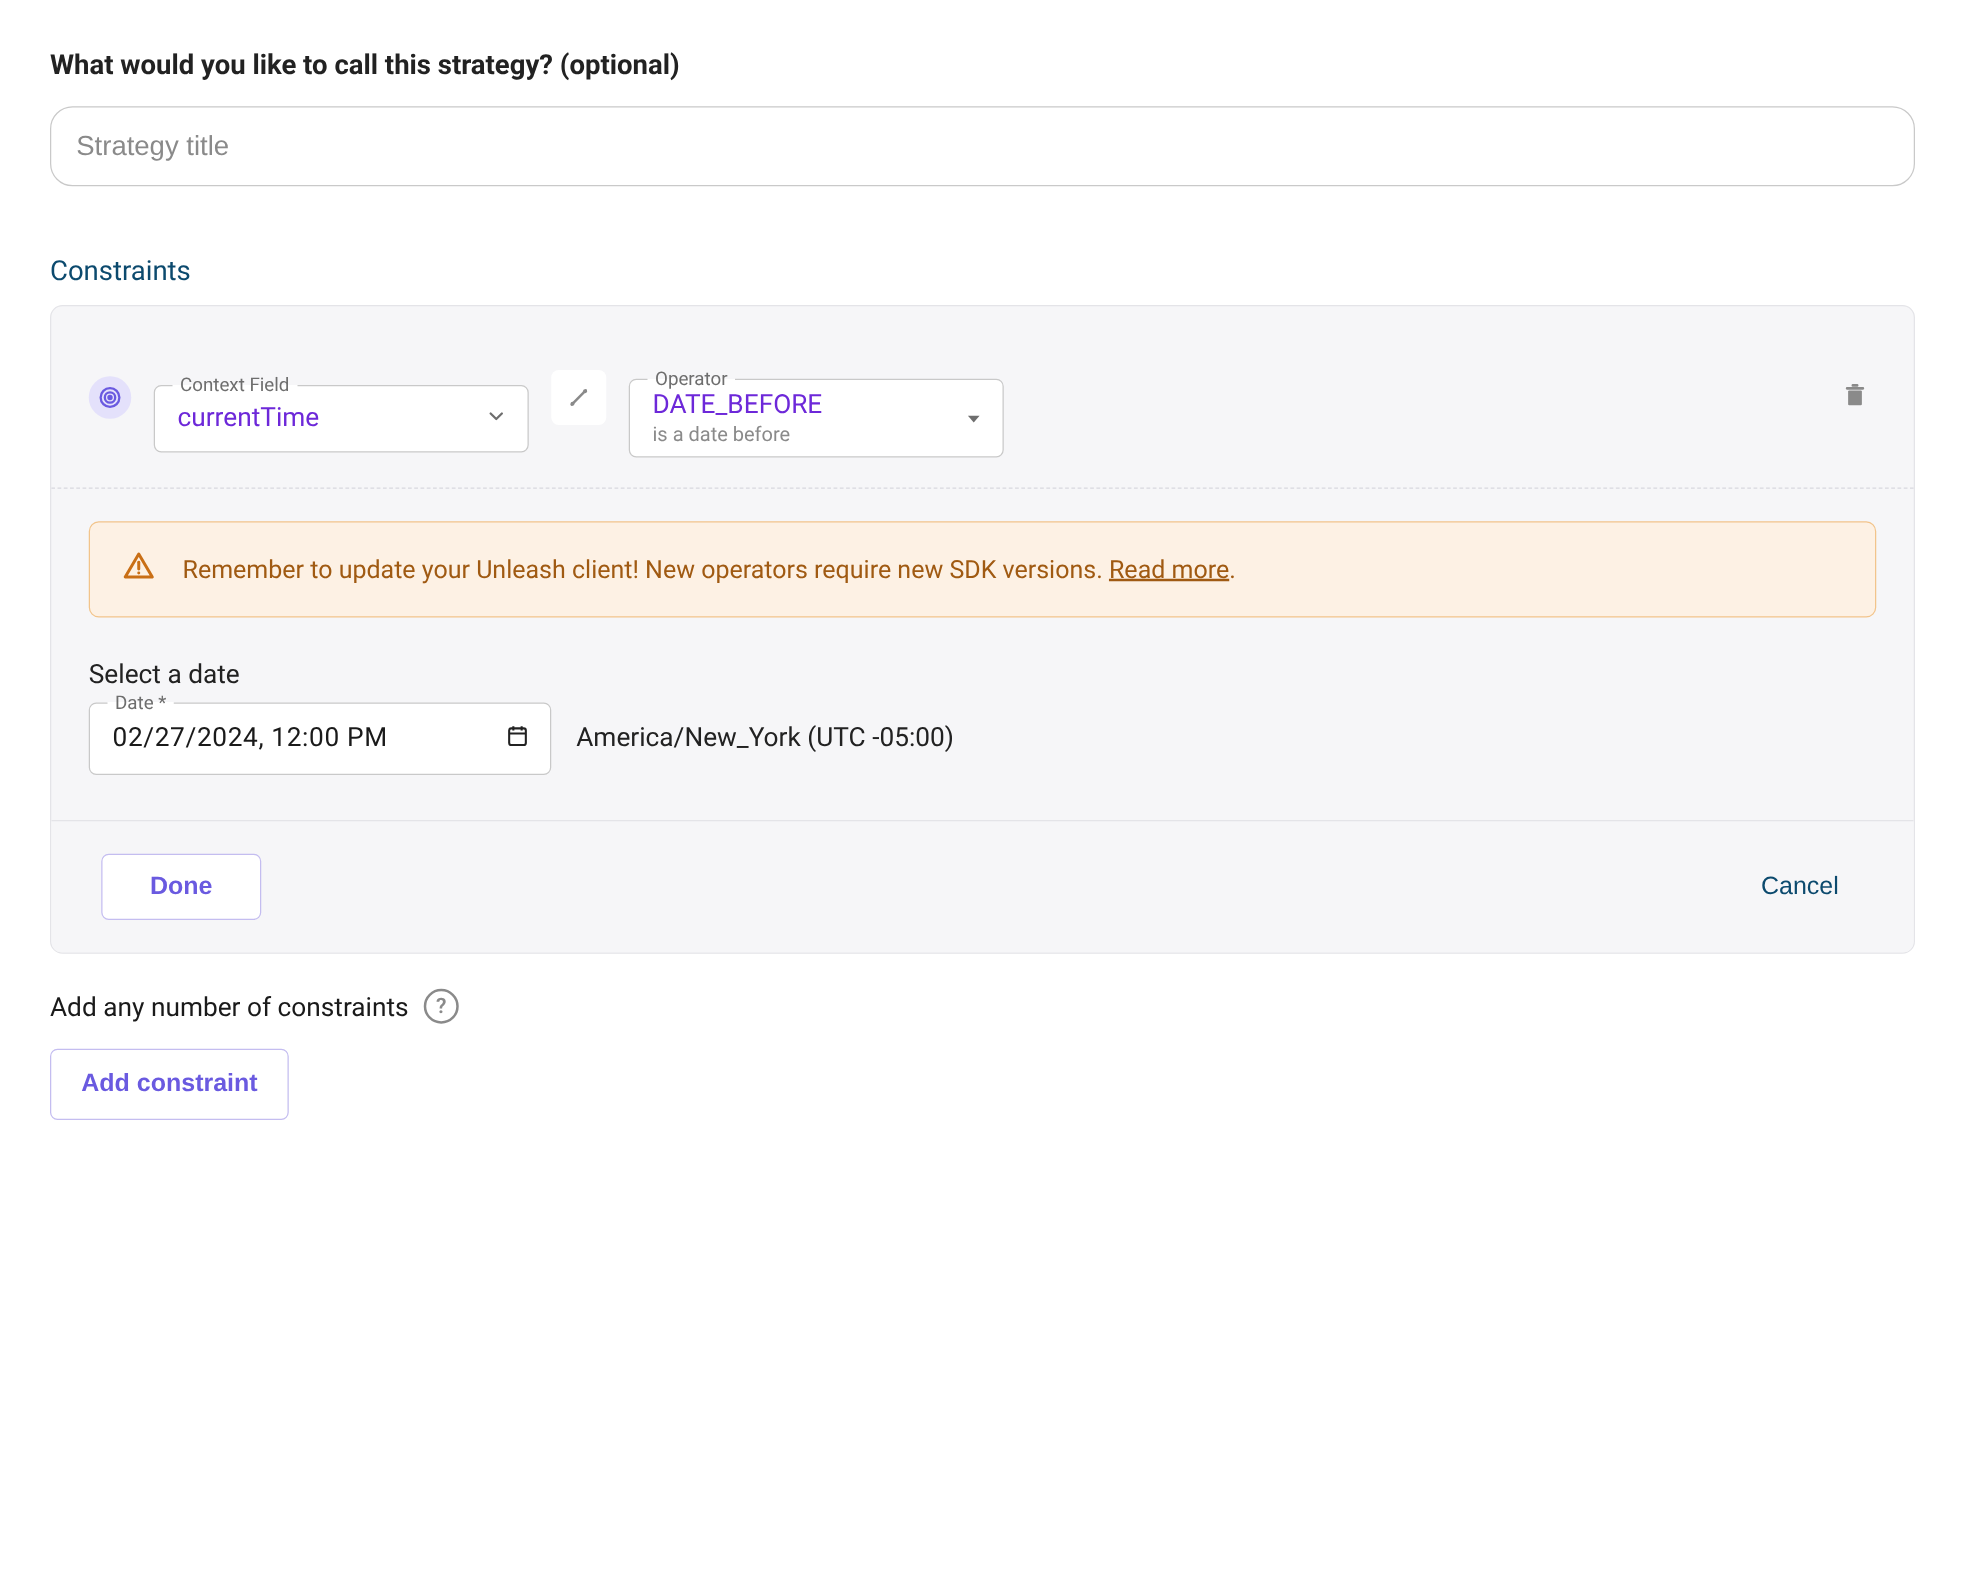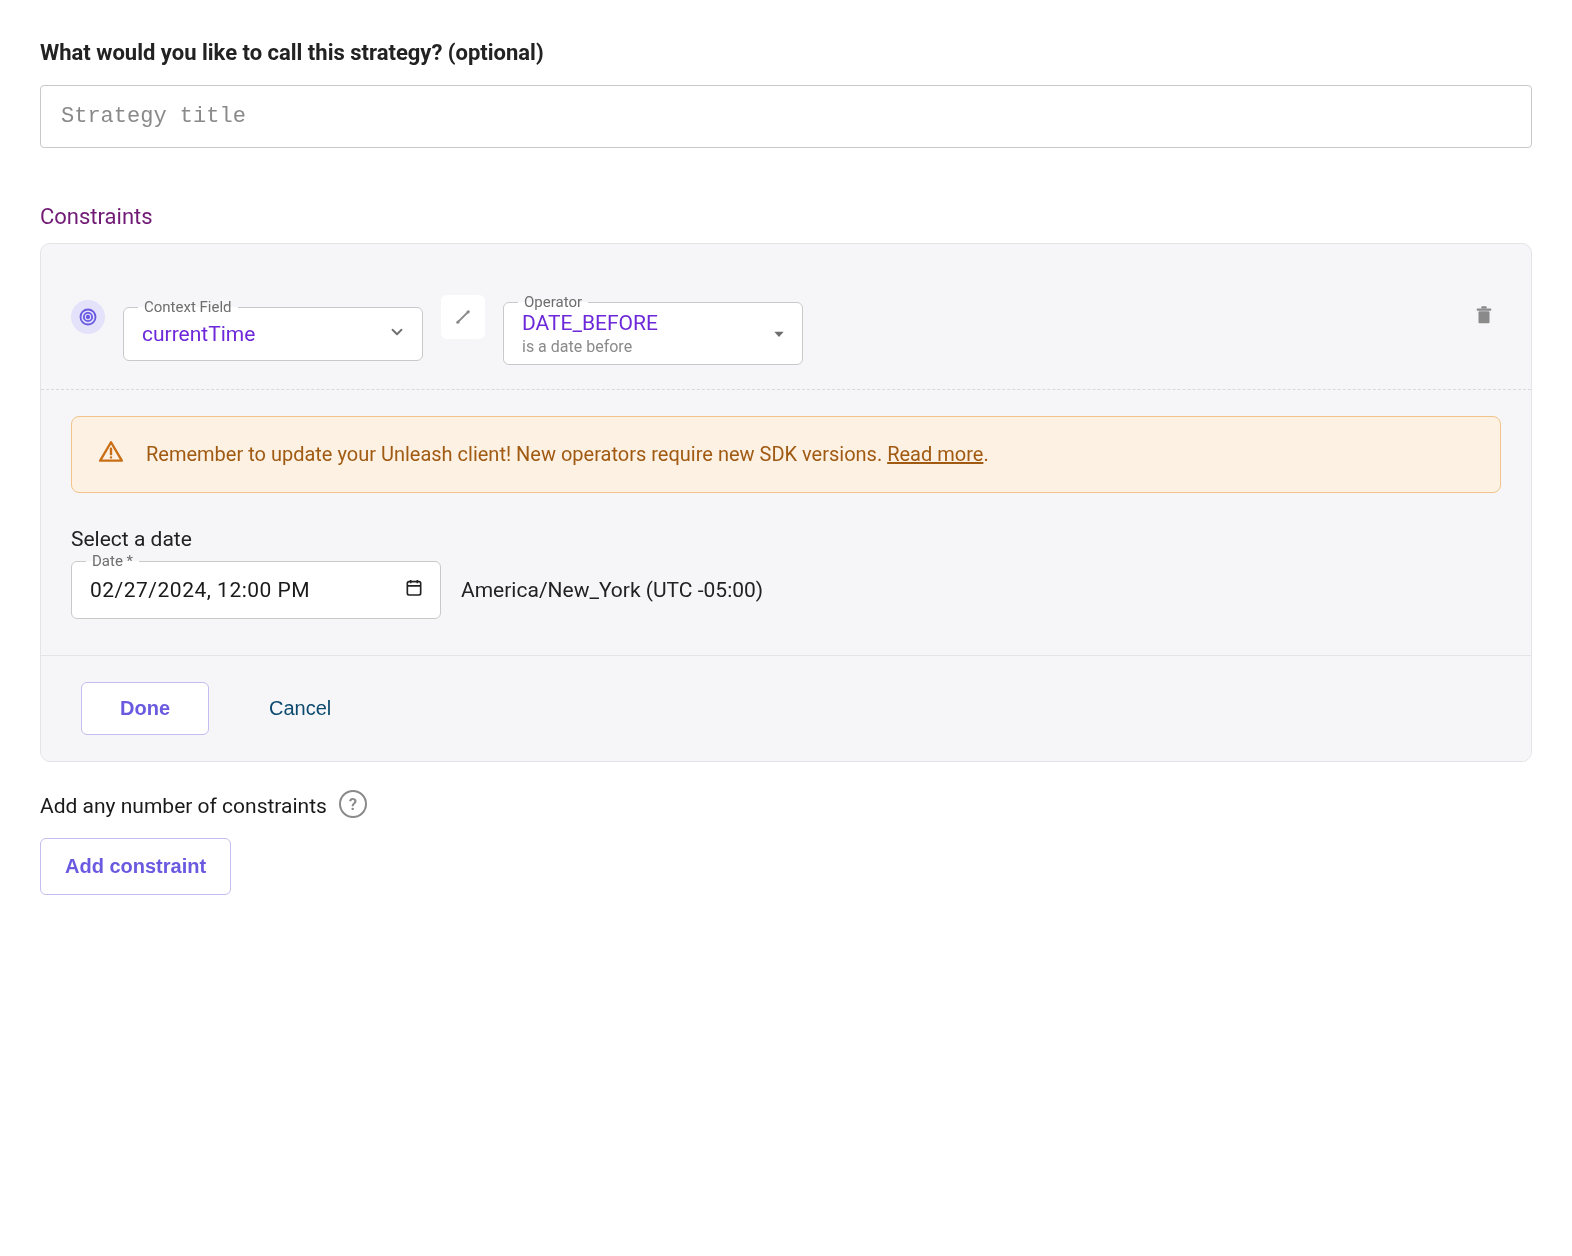--- a/index.html
+++ b/index.html
@@ -14,29 +14,28 @@
     font-size: 22px;
     color: #222;
     margin-bottom: 20px;
     font-weight: 700;
   }
   .text-input {
     width: 100%;
     font-size: 22px;
     padding: 18px 20px;
     border: 1px solid #c9c9c9;
-    border-radius: 4px;
+    border-radius: 18px;
     color: #333;
     outline: none;
-    font-family: Liberation Mono, monospace;
   }
   .text-input::placeholder { color: #8a8a8a; }
   .section-label {
     font-size: 22px;
-    color: #701a75;
+    color: #0c4a6e;
     margin-top: 56px;
     margin-bottom: 14px;
   }
   .constraint-card {
     background: #f6f6f8;
     border: 1px solid #e4e4e8;
     border-radius: 10px;
     overflow: hidden;
   }
   .constraint-header {
@@ -132,21 +131,21 @@
     border-radius: 6px;
     padding: 16px 50px 16px 18px;
     min-width: 370px;
   }
   .date-value { font-size: 21px; letter-spacing: 0.5px; }
   .tz-text { font-size: 21px; color: #222; }
   .constraint-footer {
     border-top: 1px solid #e4e4e8;
     padding: 26px 40px;
     display: flex;
-    justify-content: flex-start;
+    justify-content: space-between;
     gap: 40px;
     align-items: center;
     background: #f6f6f8;
   }
   .btn-outline {
     font-size: 20px;
     font-weight: 600;
     color: #6a5ae0;
     background: #fff;
     border: 1px solid #c4bdf0;

